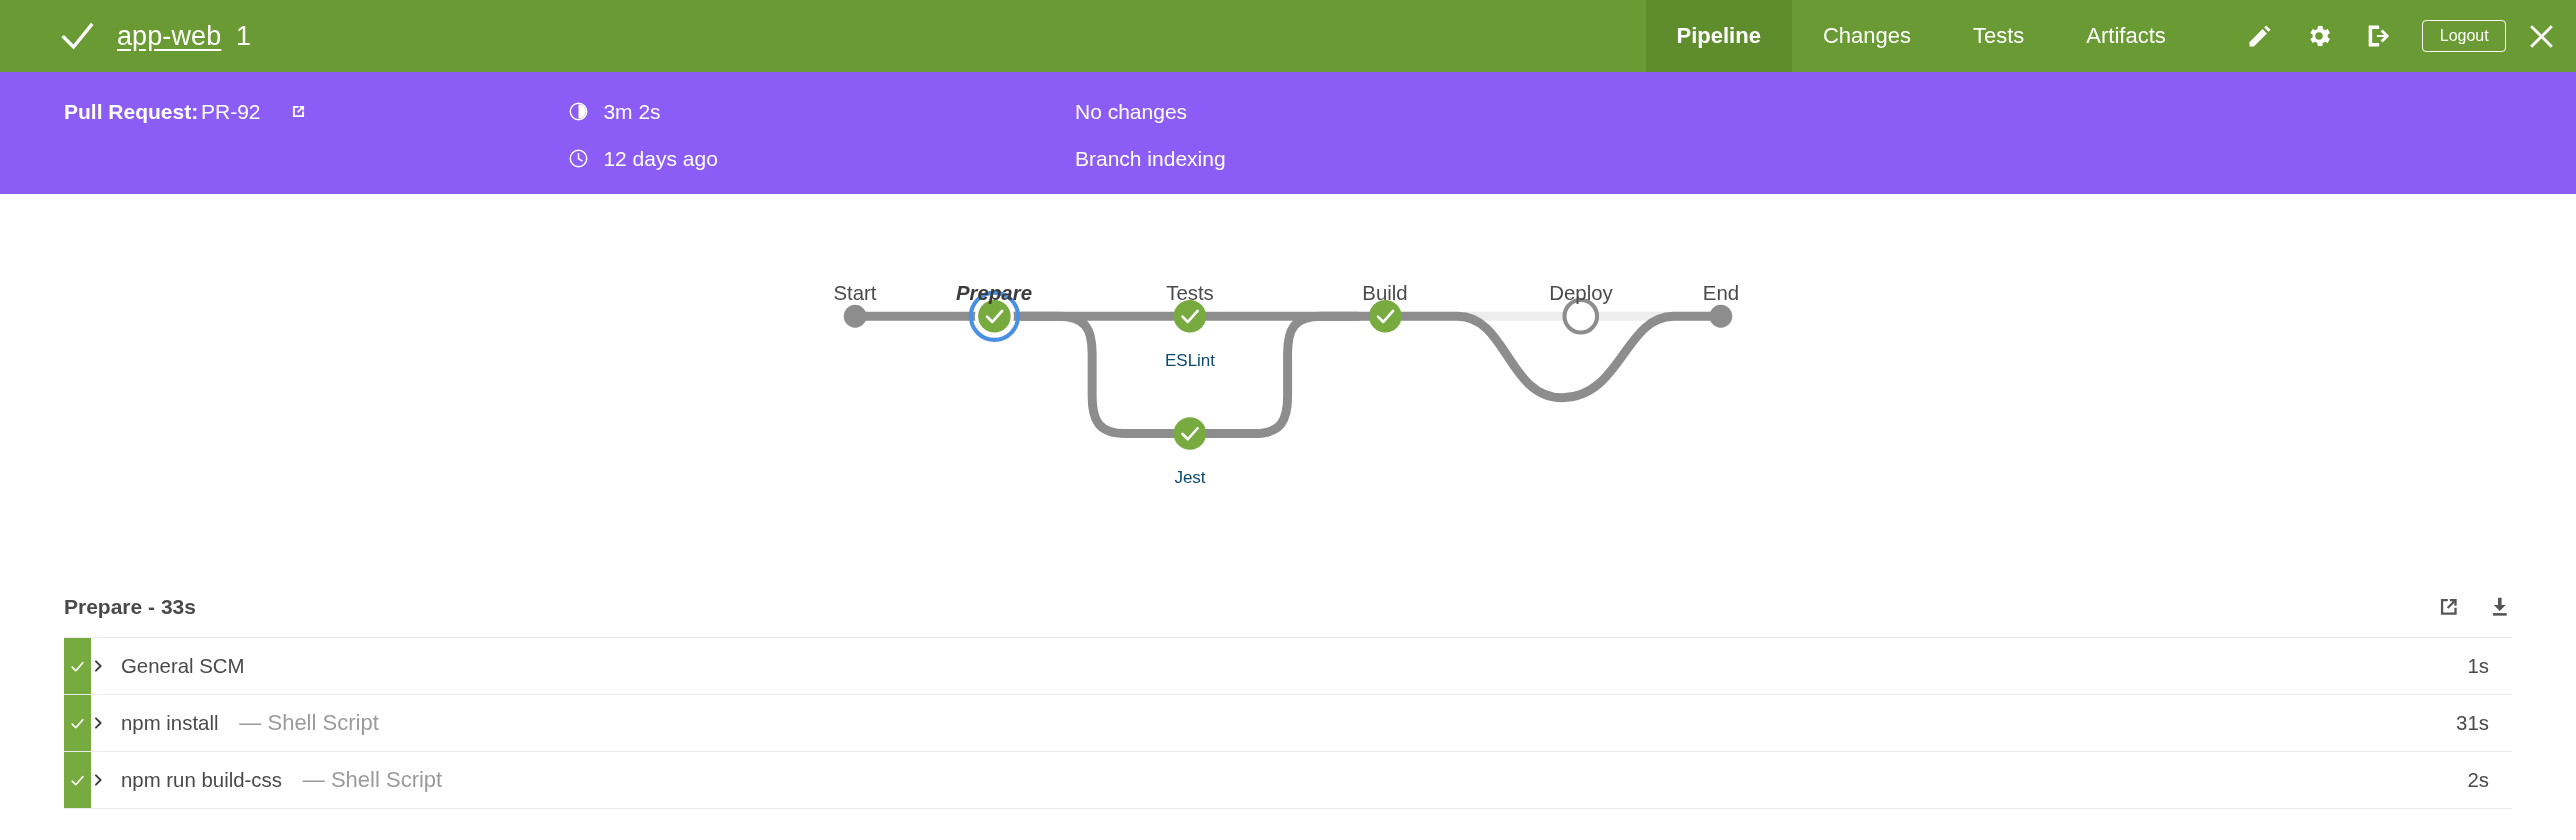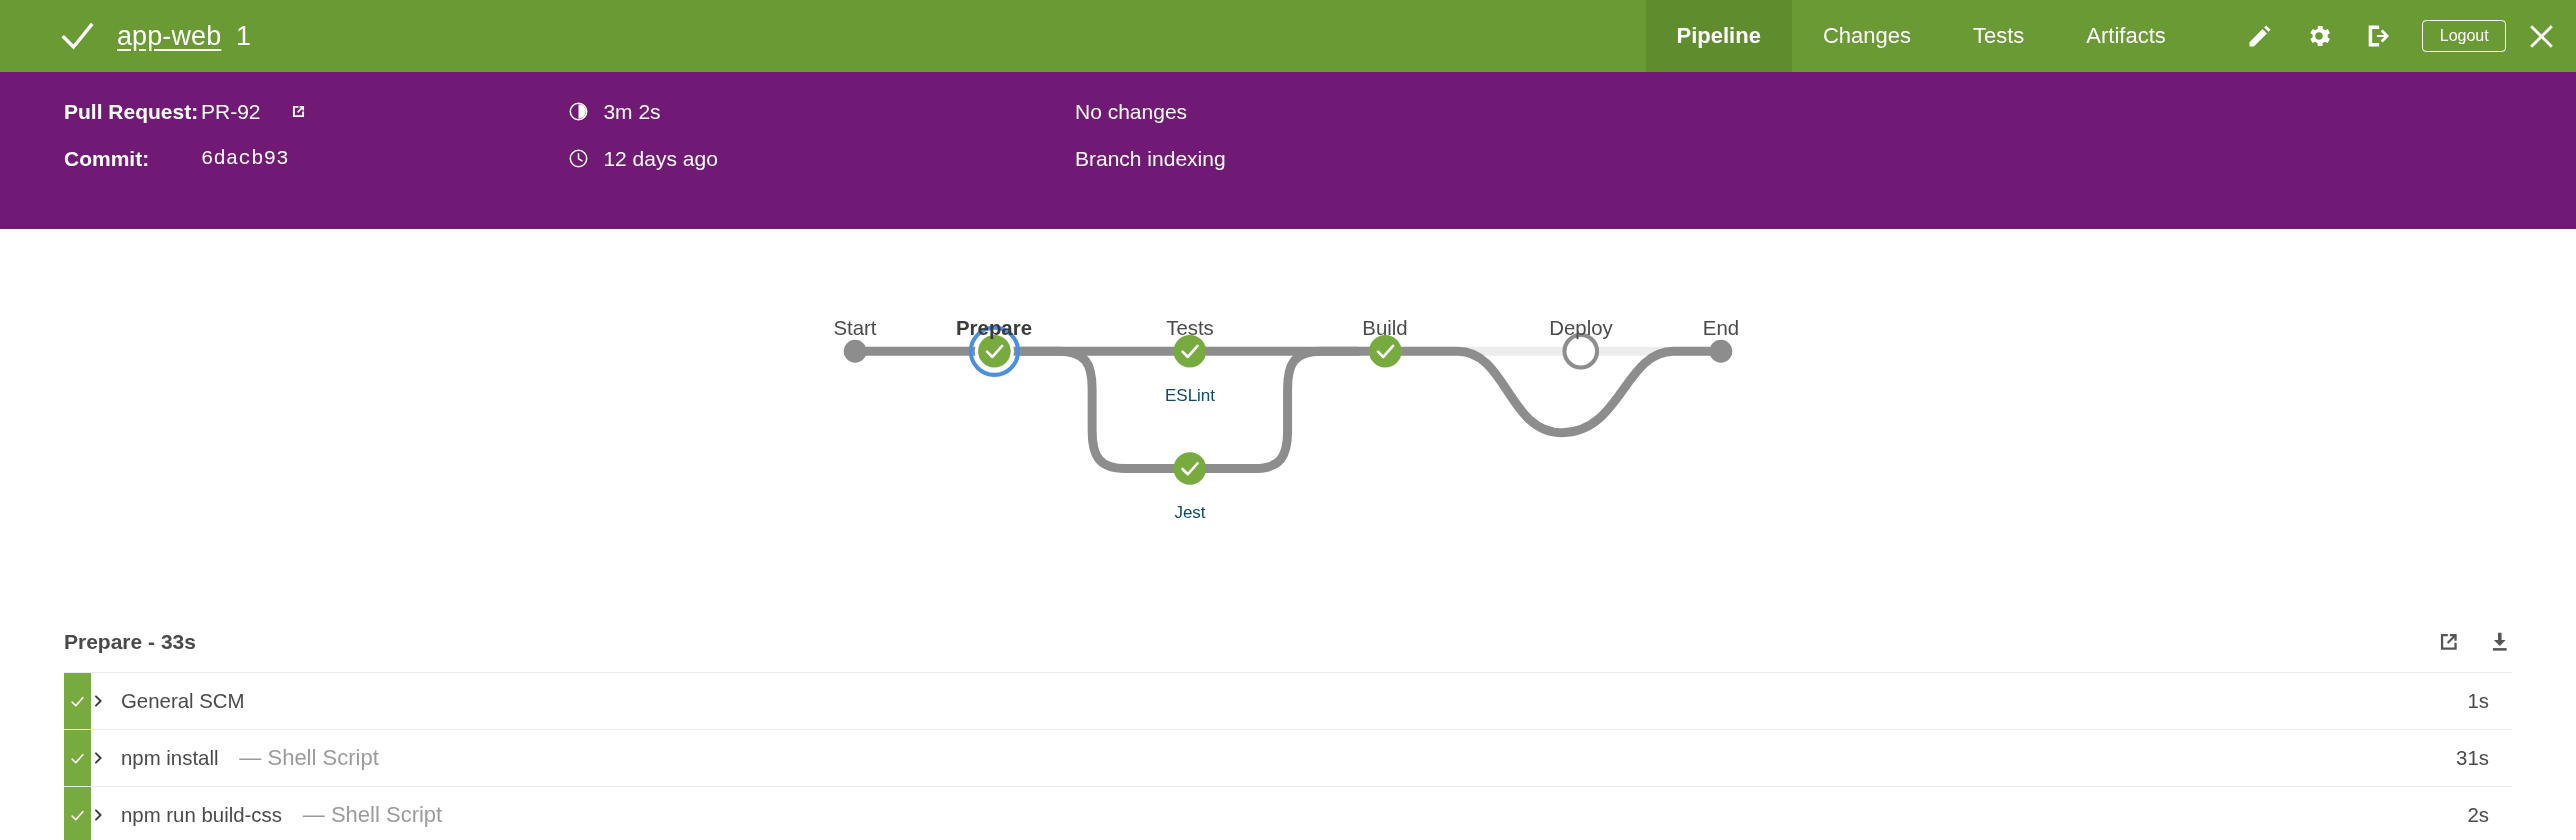--- a/index.html
+++ b/index.html
@@ -102,22 +102,22 @@
     width: 70px;
     height: 72px;
     display: flex;
     align-items: center;
     justify-content: center;
     cursor: pointer;
   }
 
   
   .infobar {
-    height: 157px;
-    background: #701a75;
+    height: 122px;
+    background: #8b5cf6;
     color: #ffffff;
     position: relative;
   }
   .info-col { position: absolute; }
   .info-row {
     display: flex;
     align-items: center;
     height: 47px;
     font-size: 21px;
     white-space: nowrap;
@@ -290,24 +290,20 @@
     <div class="info-row">
       <span class="meta-key">Pull Request:</span>
       <span>PR-92</span>
       <span class="ext-link-sm">
         <svg width="19" height="19" viewBox="0 0 24 24" aria-hidden="true">
           <path d="M5 5 H12 V7.4 H7.4 V16.6 H16.6 V12 H19 V19 H5 Z" fill="#ffffff"></path>
           <path d="M13.2 5 H19 V10.8 H16.8 V8.6 L11.6 13.8 L10.1 12.3 L15.3 7.1 H13.2 Z" fill="#ffffff"></path>
         </svg>
       </span>
     </div>
-    <div class="info-row">
-      <span class="meta-key">Commit:</span>
-      <span class="mono">6dacb93</span>
-    </div>
   </div>
 
   <div class="info-col col-b">
     <div class="info-row">
       <span class="meta-ico">
         <svg width="21" height="21" viewBox="0 0 24 24" aria-hidden="true">
           <circle cx="12" cy="12" r="9.4" fill="none" stroke="#ffffff" stroke-width="1.7"></circle>
           <path d="M12 3.6 A8.4 8.4 0 0 1 12 20.4 Z" fill="#ffffff"></path>
         </svg>
       </span>
@@ -376,21 +372,21 @@
         <path d="M1692 150.5 L1698.5 157 L1710.5 143.5" fill="none" stroke="#ffffff" stroke-width="3.2" stroke-linecap="round" stroke-linejoin="round"></path>
       </g>
 
       <g>
         <circle cx="1941" cy="150" r="20" fill="#ffffff" stroke="#8d8d8d" stroke-width="5"></circle>
       </g>
     </g>
   </svg>
 
   <div class="node-label" style="left:855px; top:88px;">Start</div>
-  <div class="node-label bold" style="left:994px; top:88px;">Prepare</div>
+  <div class="node-label bold" style="left:994px; top:88px;font-style:italic;">Prepare</div>
   <div class="node-label" style="left:1190px; top:88px;">Tests</div>
   <div class="node-label" style="left:1385px; top:88px;">Build</div>
   <div class="node-label" style="left:1581px; top:88px;">Deploy</div>
   <div class="node-label" style="left:1721px; top:88px;">End</div>
 
   <div class="node-sublabel" style="left:1190px; top:157px;">ESLint</div>
   <div class="node-sublabel" style="left:1190px; top:274px;">Jest</div>
 </div>
 
 <div class="steps-section">

